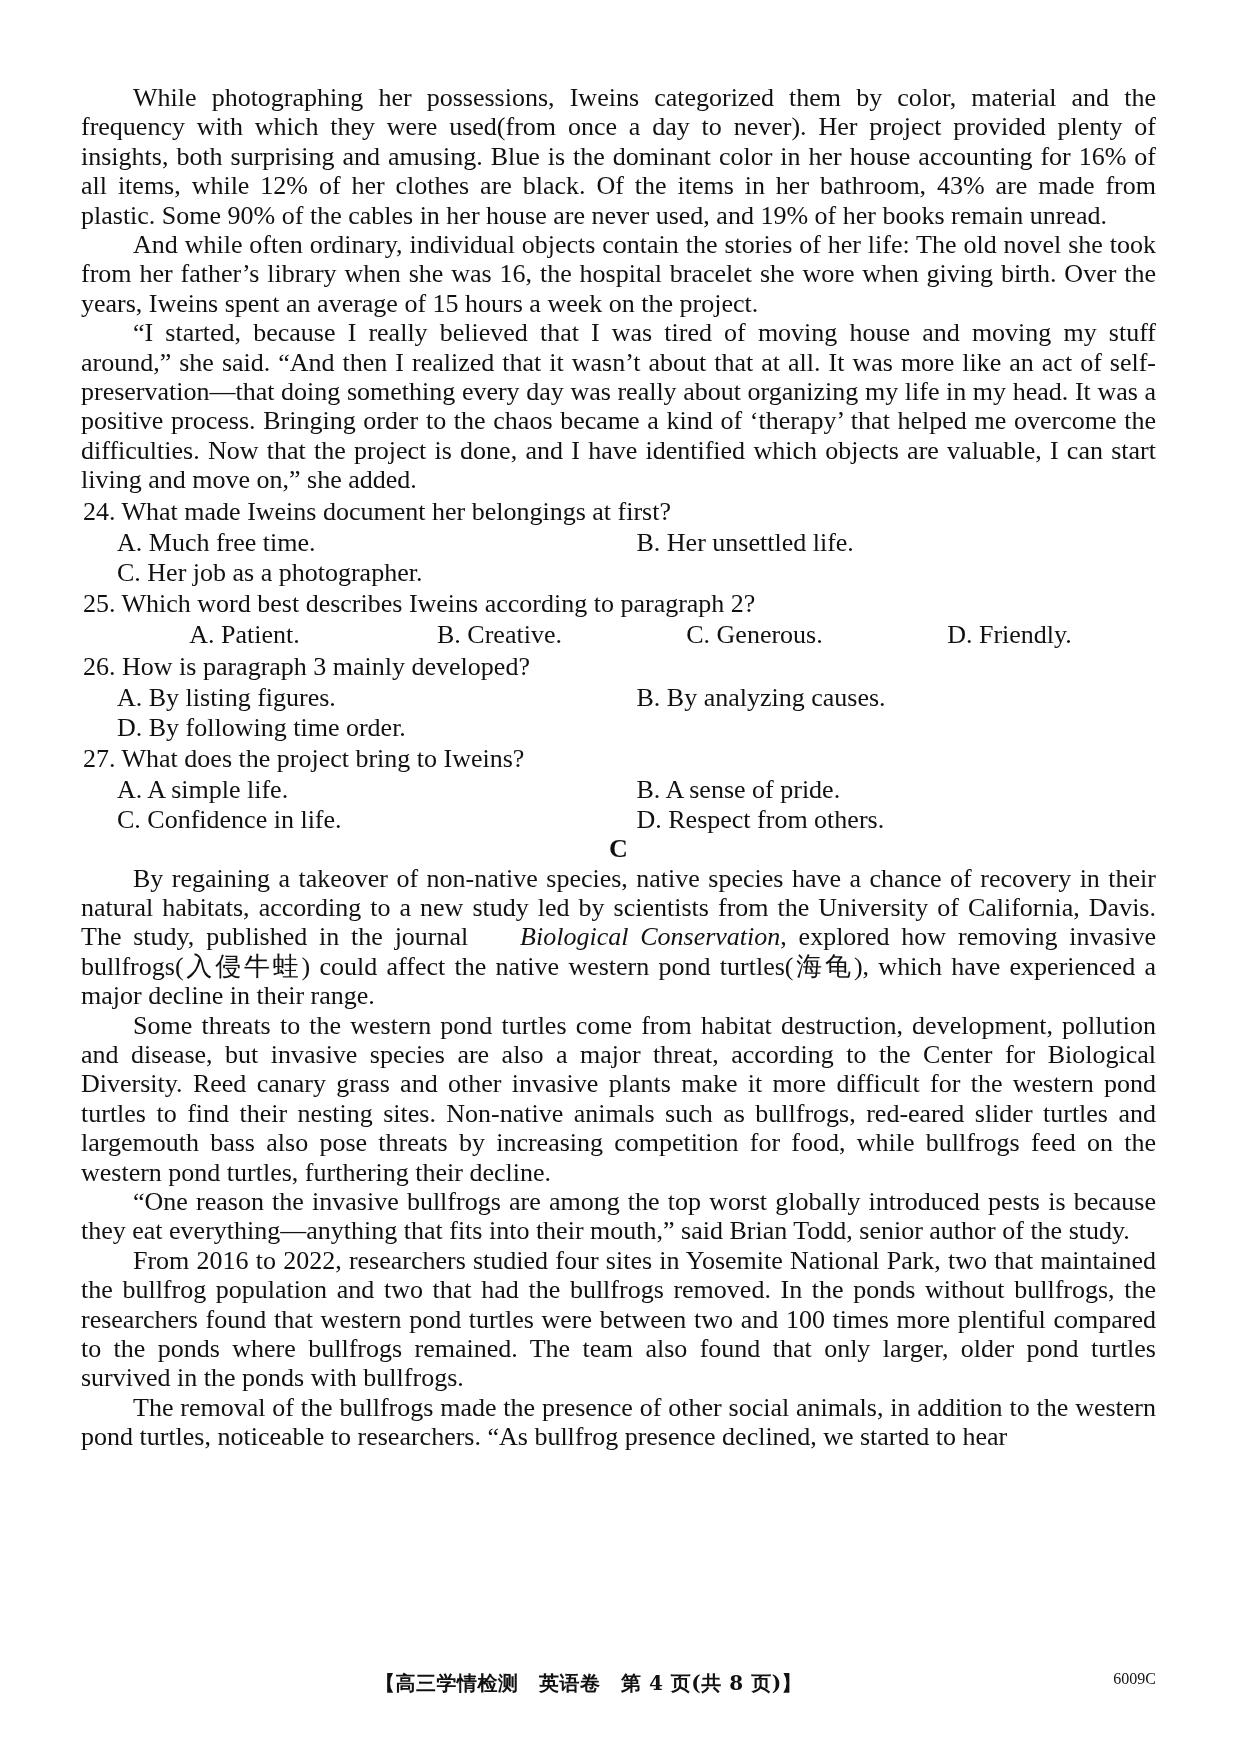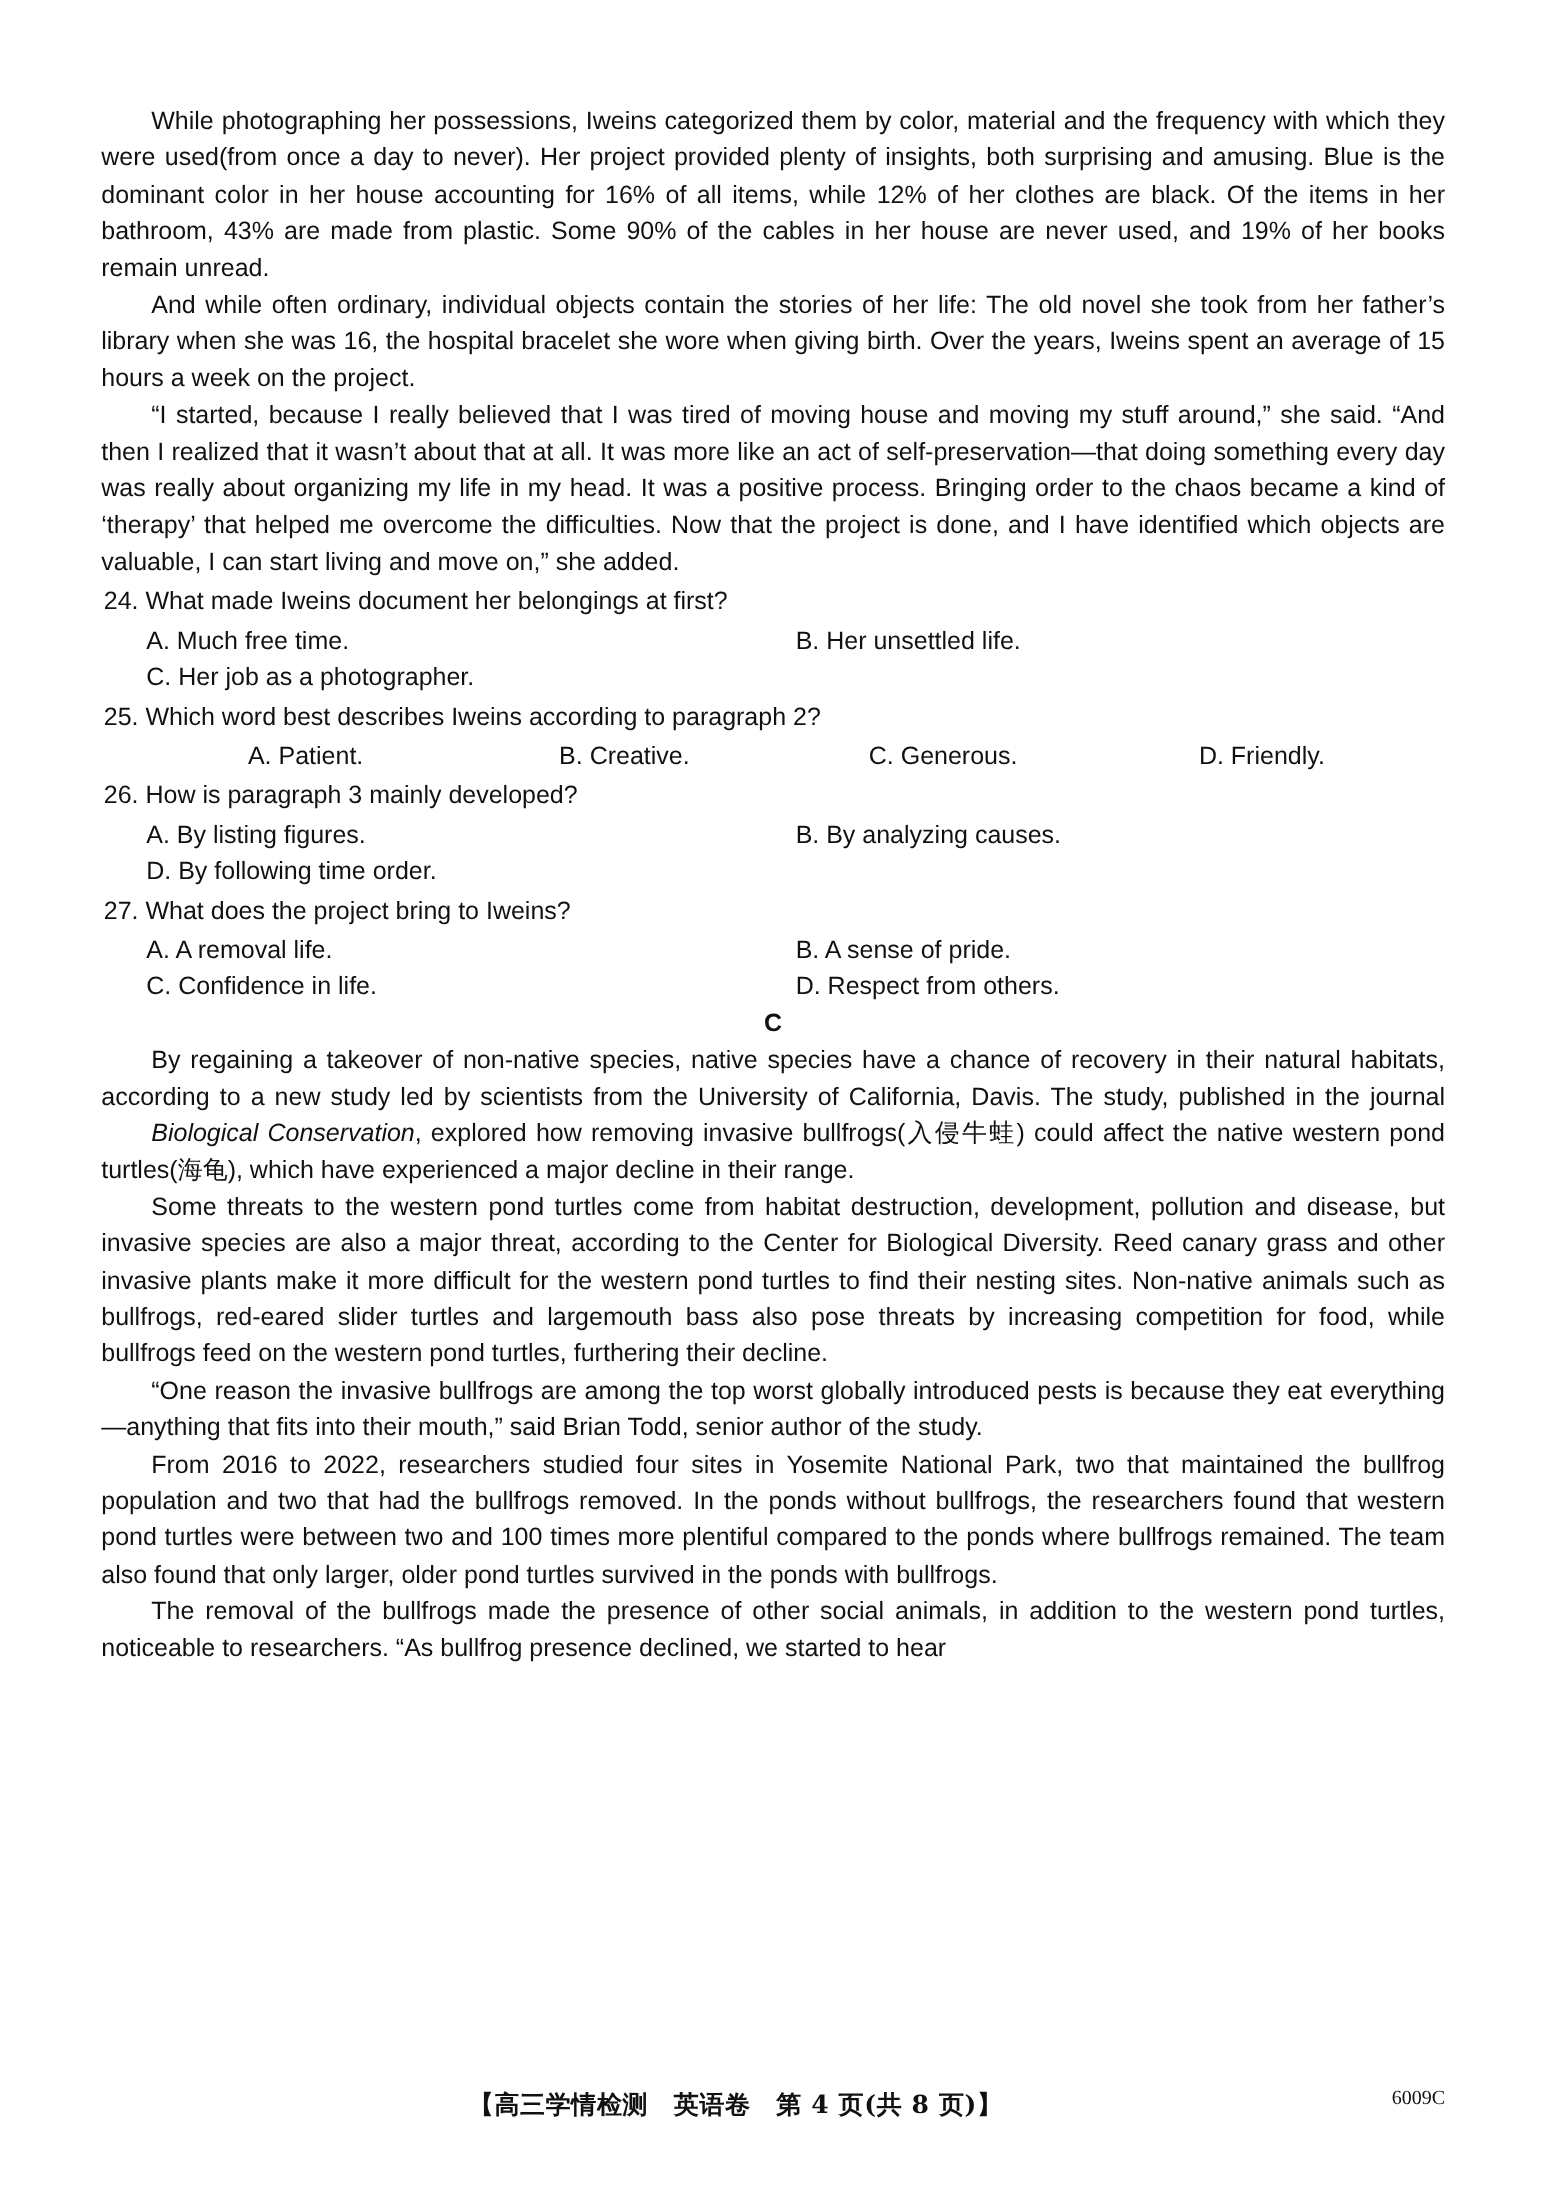--- a/index.html
+++ b/index.html
@@ -3,22 +3,22 @@
 <meta charset="utf-8">
 <style>
   html, body { margin: 0; padding: 0; background: #ffffff; }
   body {
     width: 1241px; height: 1754px; position: relative; overflow: hidden;
     font-family: "DejaVu Serif", "Liberation Serif", serif;
     color: #111;
   }
   .page {
     position: absolute; left: 81px; top: 83px; width: 1075px;
-    font-family: Liberation Sans, sans-serif;
-    font-size: 20px; line-height: 29.4px;
+    font-family: Liberation Serif, serif;
+    font-size: 26px; line-height: 29.4px;
   }
   .para { text-align: justify; text-indent: 2em; margin: 0; }
   .q { margin: 2px; }
   .opts { display: grid; grid-template-columns: 1fr 1fr; padding-left: 36px; margin: 0; }
   .opts4 { display: grid; grid-template-columns: 255px 255px 255px 255px; padding-left: 36px; margin: 0; text-align: center; }
   .opt { white-space: nowrap; }
   .section-letter { text-align: center; font-weight: bold; margin: 0; }
   .ital { font-style: italic; margin-left: 40px; }
   .footer {
     position: absolute; top: 1670px; left: 0; width: 1241px; height: 30px;
@@ -60,21 +60,21 @@
     <div class="opts">
       <span class="opt">A. By listing figures.</span>
       <span class="opt">B. By analyzing causes.</span>
       <span class="opt">D. By following time order.</span>
     </div>
   </div>
 
   <div>
     <p class="q"><span>27.</span> <span>What does the project bring to Iweins?</span></p>
     <div class="opts">
-      <span class="opt">A. A removal life.</span>
+      <span class="opt">A. A simple life.</span>
       <span class="opt">B. A sense of pride.</span>
       <span class="opt">C. Confidence in life.</span>
       <span class="opt">D. Respect from others.</span>
     </div>
   </div>
 
   <p class="section-letter">C</p>
 
   <p class="para"><span>By regaining a takeover of non-native species, native species have a chance of recovery in their natural habitats, according to a new study led by scientists from the University of California, Davis. The study, published in the journal </span><span class="ital">Biological Conservation</span><span>, explored how removing invasive bullfrogs(入侵牛蛙) could affect the native western pond turtles(海龟), which have experienced a major decline in their range.</span></p>
   <p class="para">Some threats to the western pond turtles come from habitat destruction, development, pollution and disease, but invasive species are also a major threat, according to the Center for Biological Diversity. Reed canary grass and other invasive plants make it more difficult for the western pond turtles to find their nesting sites. Non-native animals such as bullfrogs, red-eared slider turtles and largemouth bass also pose threats by increasing competition for food, while bullfrogs feed on the western pond turtles, furthering their decline.</p>

